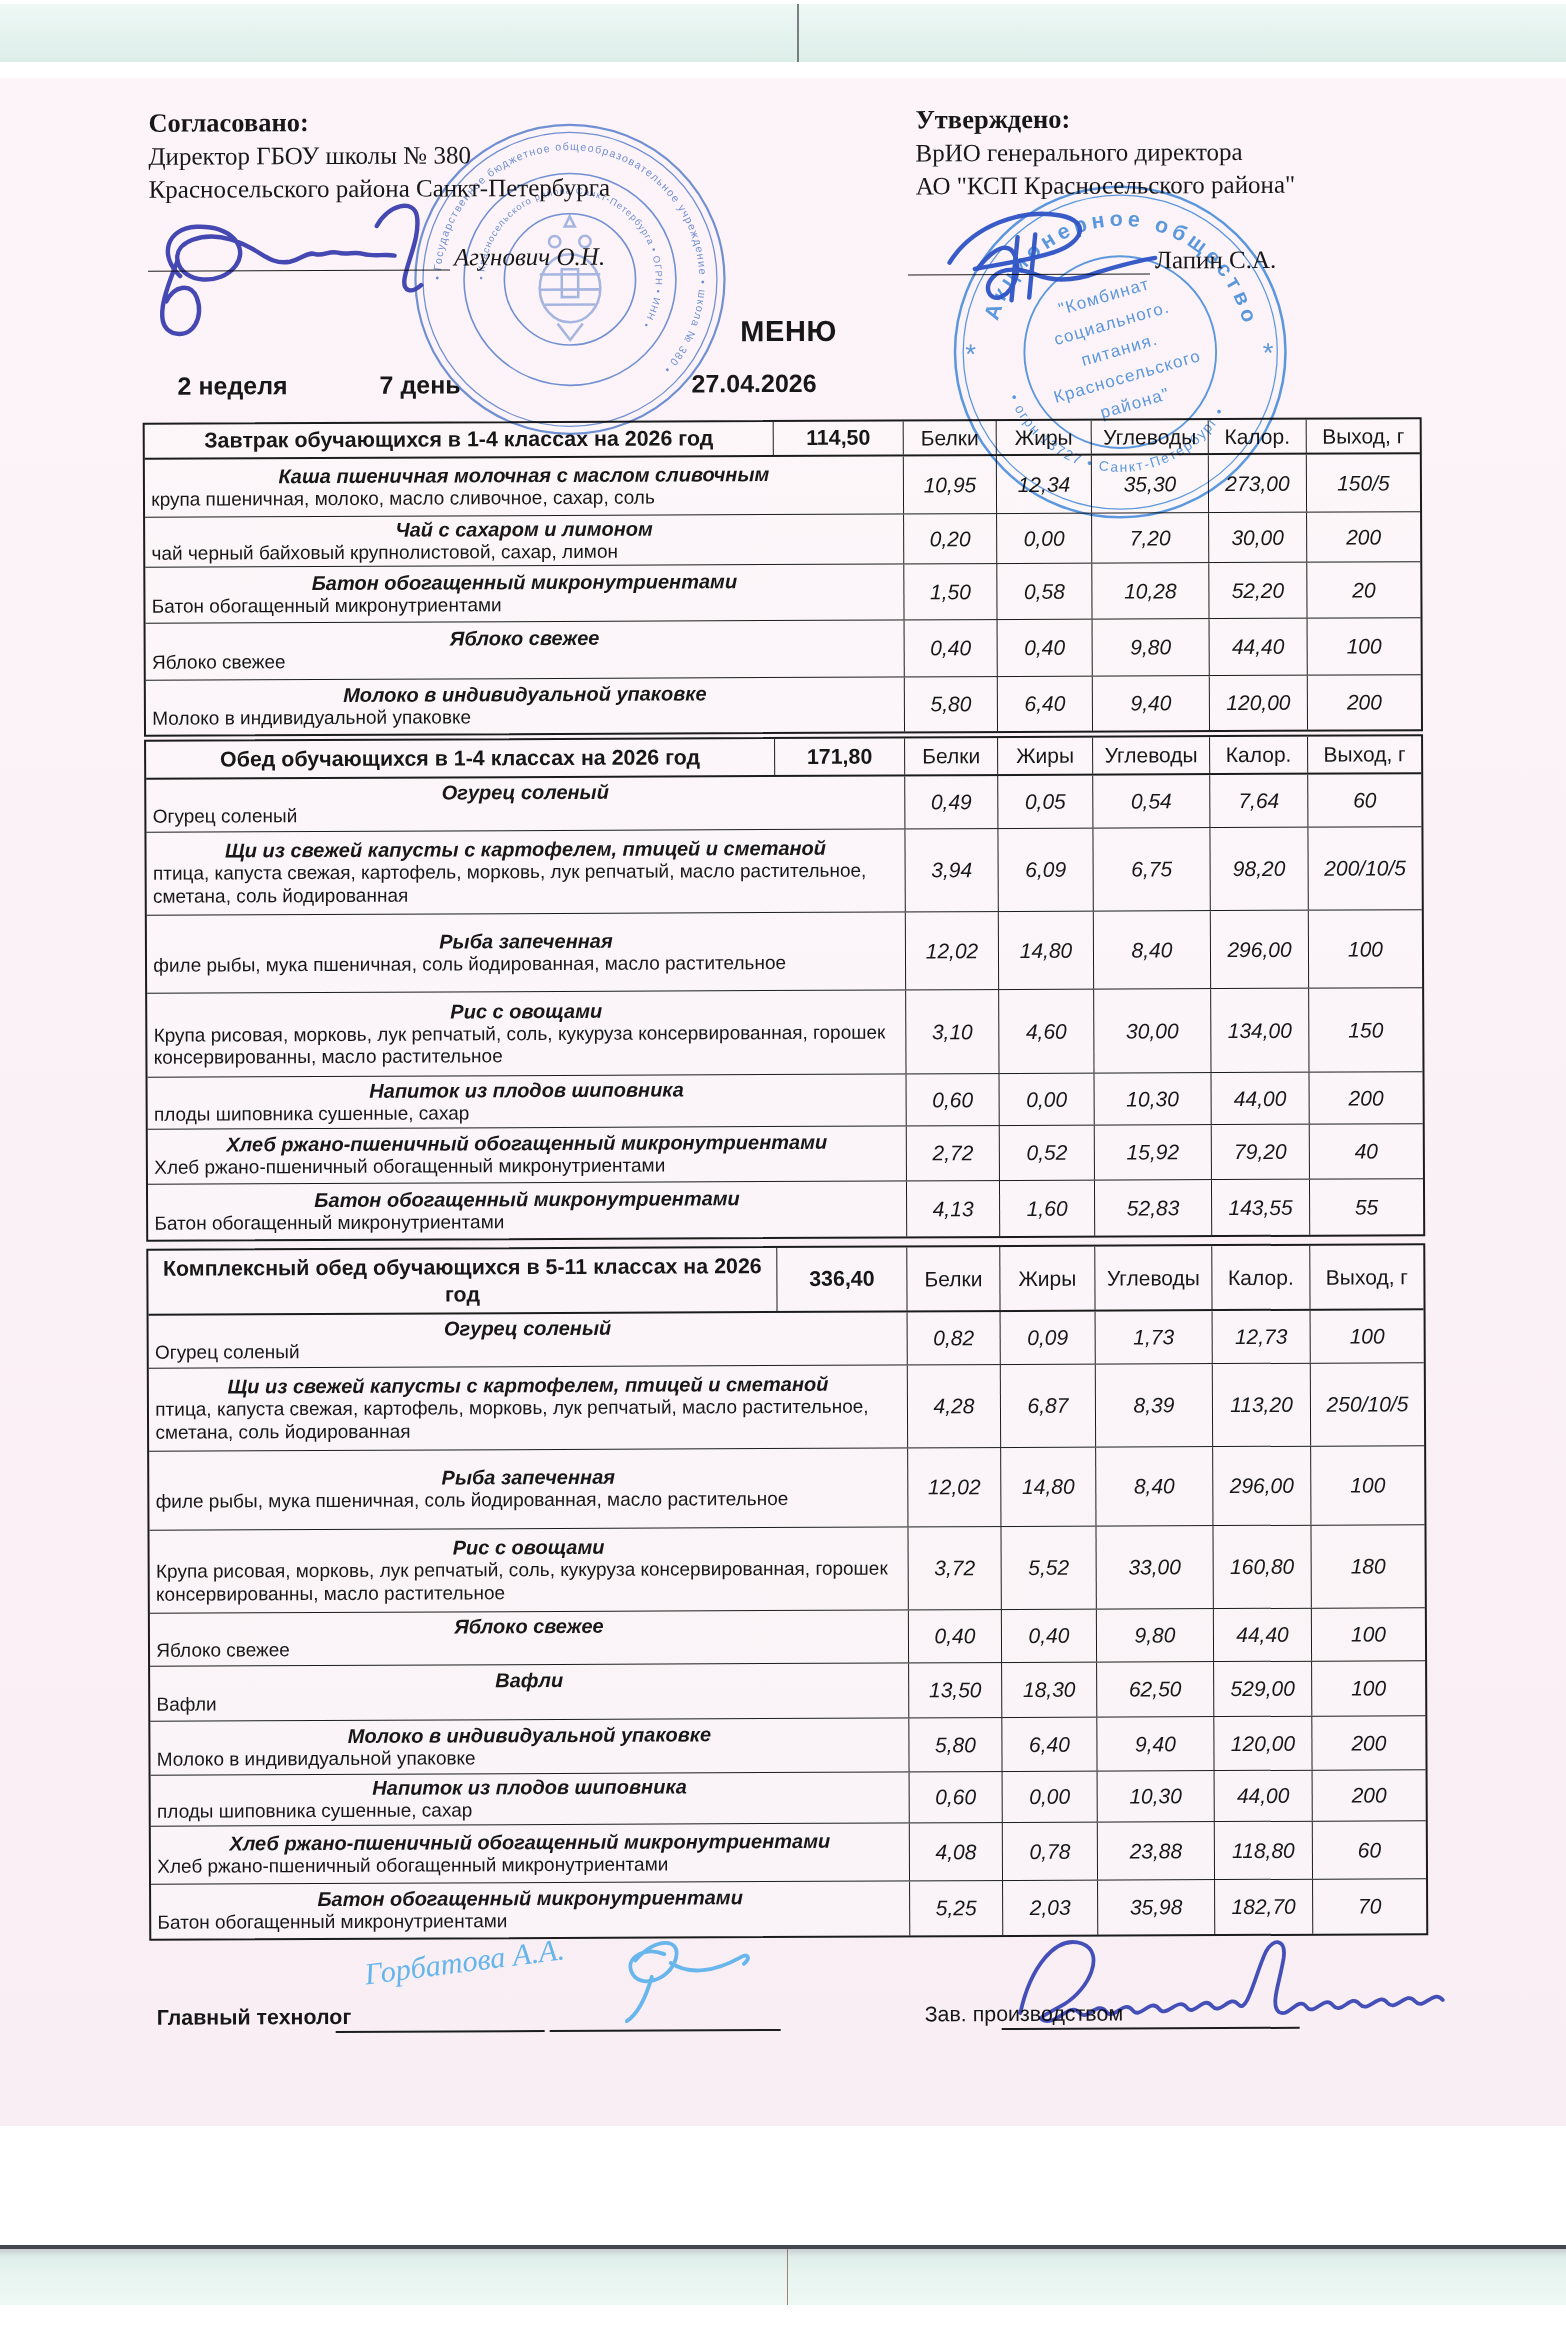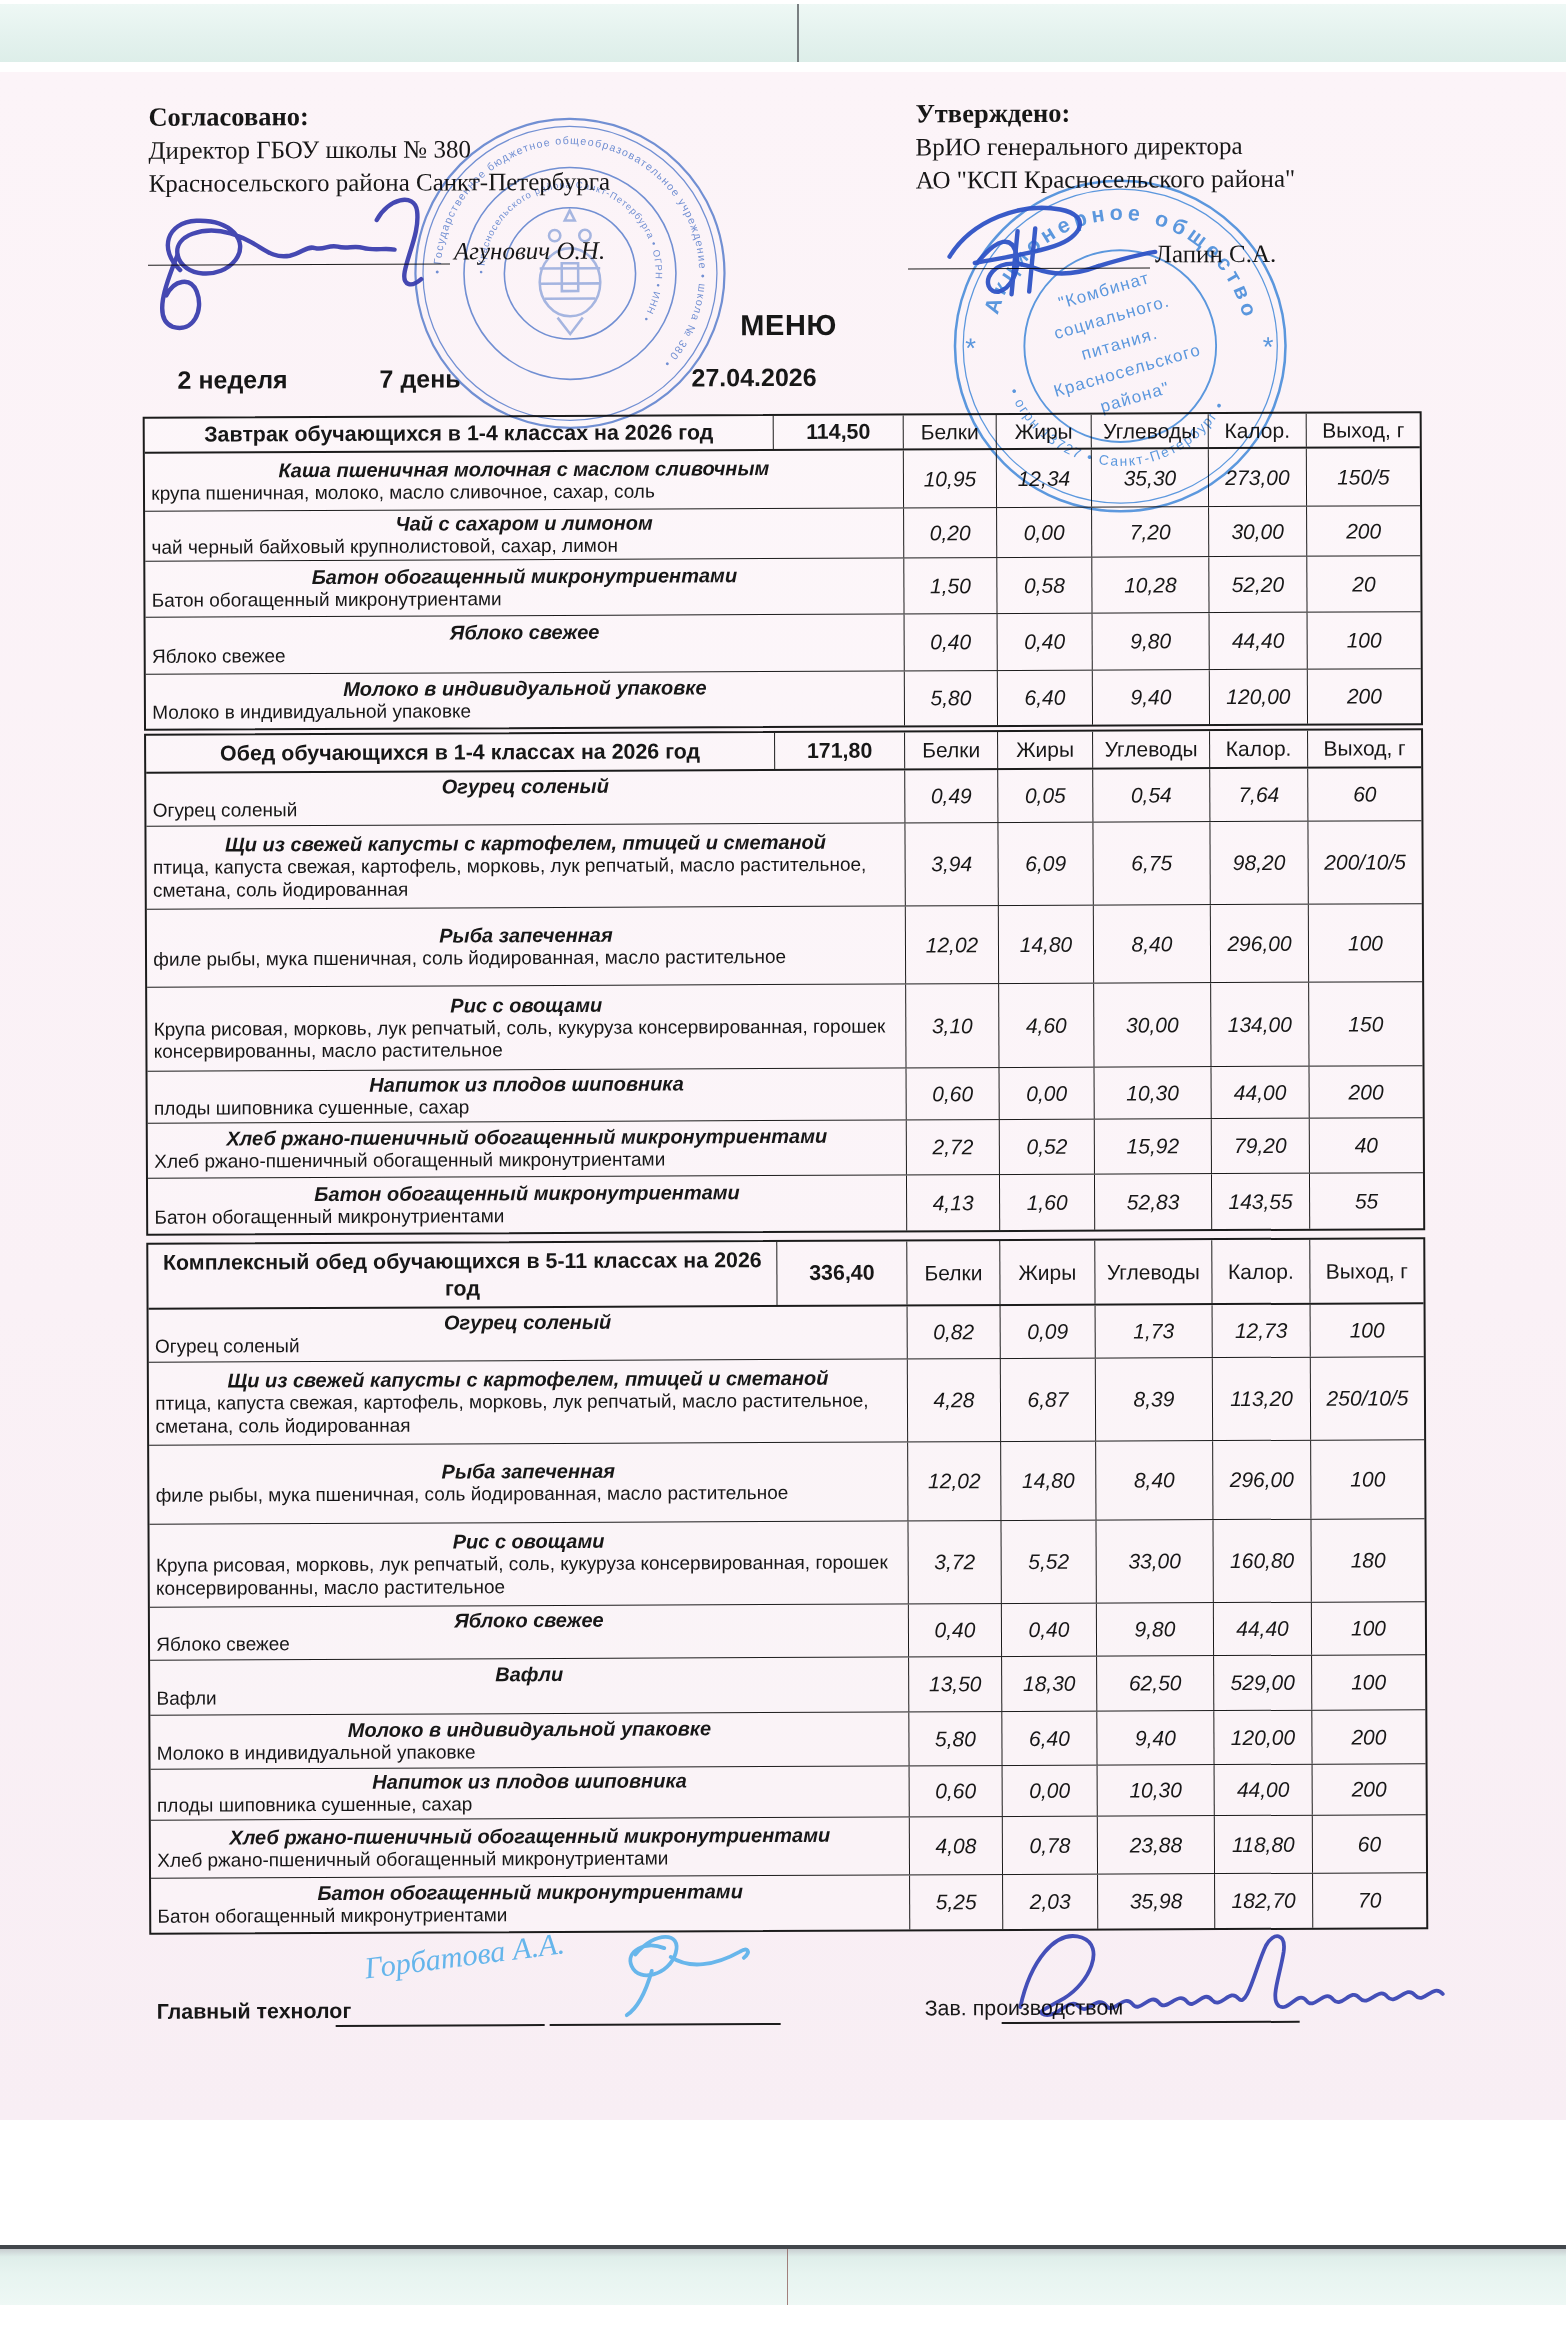--- a/index.html
+++ b/index.html
@@ -6,21 +6,21 @@
   .page{position:relative;width:1566px;height:2342px;background:#ffffff;overflow:hidden;
         font-family:"Liberation Sans",sans-serif;color:#171717;}
   
   .scan-band{position:absolute;left:0;width:1566px;}
   .scan-band-top{top:3.8px;height:58px;background:linear-gradient(180deg,#eef8f5,#e4f2ee 55%,#ddeee9);}
   .scan-band-bottom{top:2249px;height:56px;background:linear-gradient(180deg,#c8cdd0 0,#dfeeea 14%,#e7f4f0 45%,#eef8f5);}
   .fold-line{position:absolute;top:0;width:1.9px;height:100%;background:#54585c;opacity:.75;}
   .fold-line-b{background:#8a5a55;width:1.3px;}
   .paper-edge{position:absolute;left:0;top:2245px;width:1566px;height:4.4px;background:#2e3338;opacity:.9;}
   
-  .paper{position:absolute;left:0;top:72px;width:1566px;height:2048px;
+  .paper{position:absolute;left:0;top:78px;width:1566px;height:2048px;
          background:linear-gradient(180deg,#fcf4f8 0,#faf1f6 60%,#f8eef4);}
   .content{position:absolute;left:0;top:-62px;width:1566px;height:2342px;transform:rotate(-0.25deg);transform-origin:50% 50%;}
   
   .approval{position:absolute;font-family:"Liberation Serif",serif;font-size:25px;line-height:33px;}
   .approval .hd{font-weight:bold;font-size:26.5px;}
   .sig-line{position:absolute;border-bottom:1.9px solid #1d1d1d;height:0;}
   .signer{position:absolute;font-family:"Liberation Serif",serif;font-size:25px;}
   
   .menu-title{position:absolute;left:744px;top:299px;font-size:29px;font-weight:bold;letter-spacing:0.6px;}
   .menu-meta{position:absolute;top:353px;font-size:25px;font-weight:bold;}

